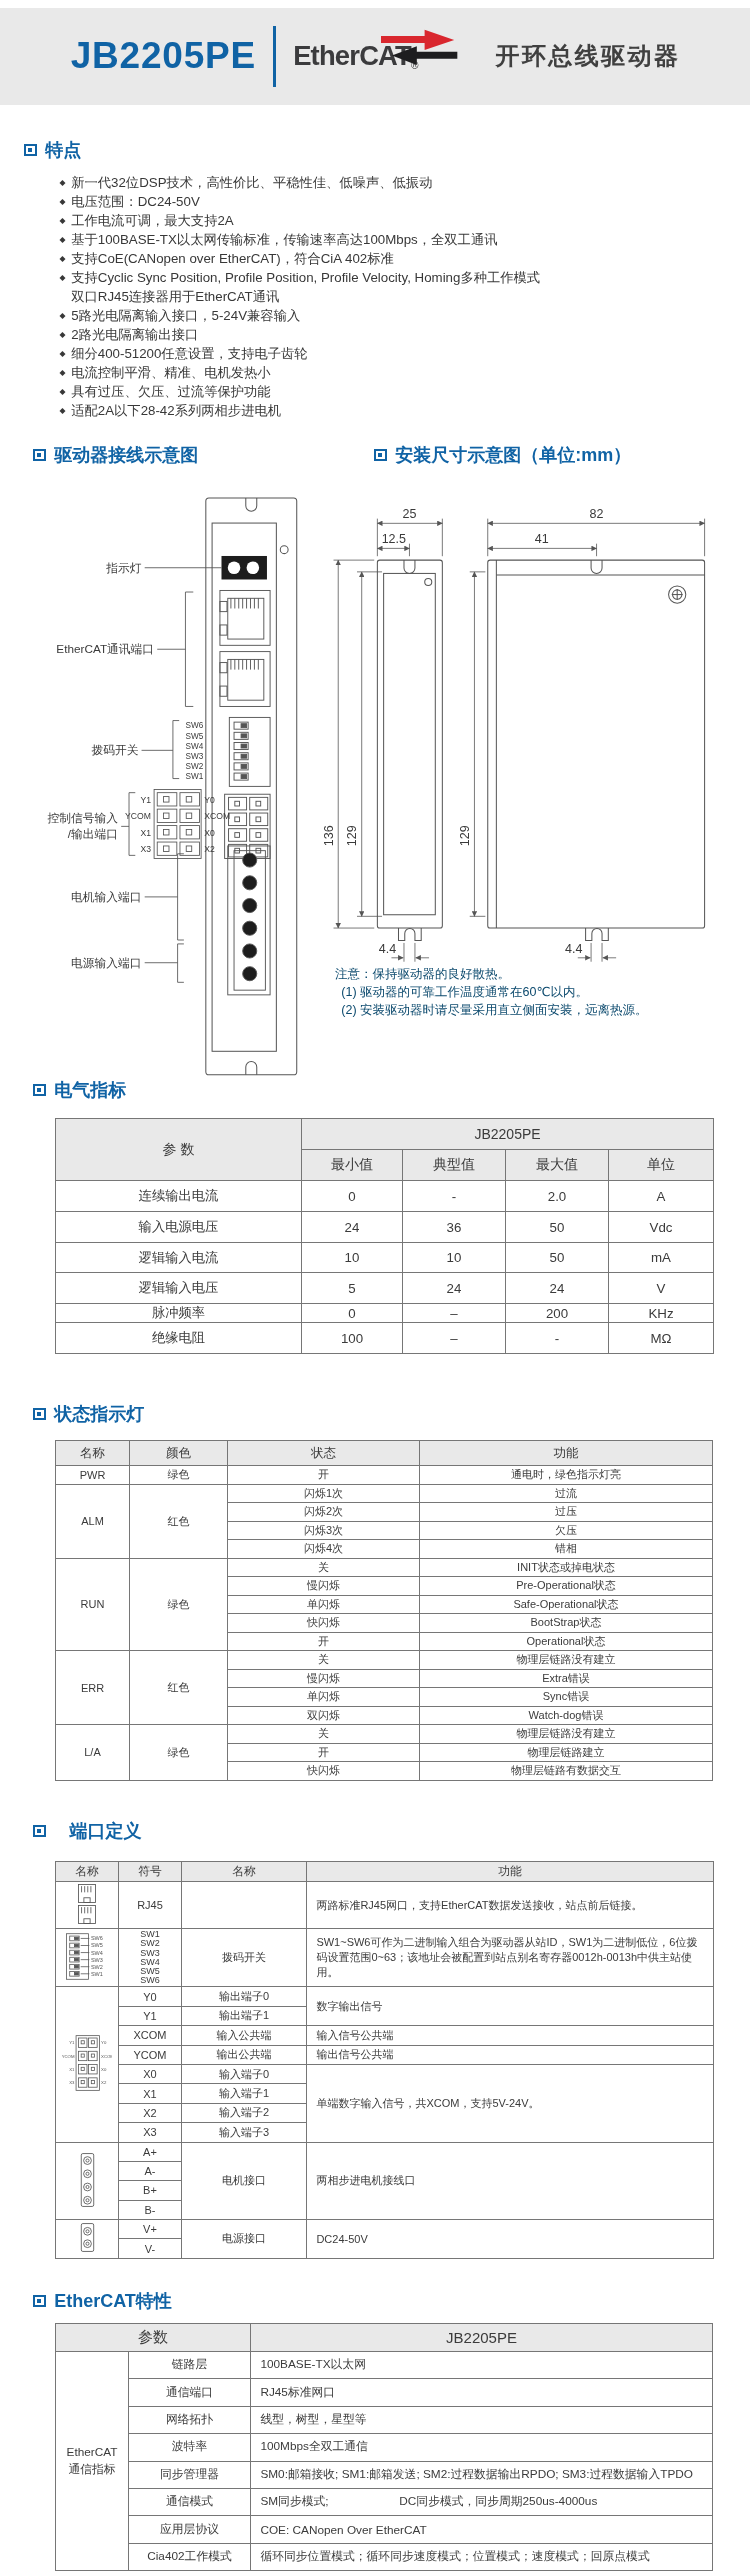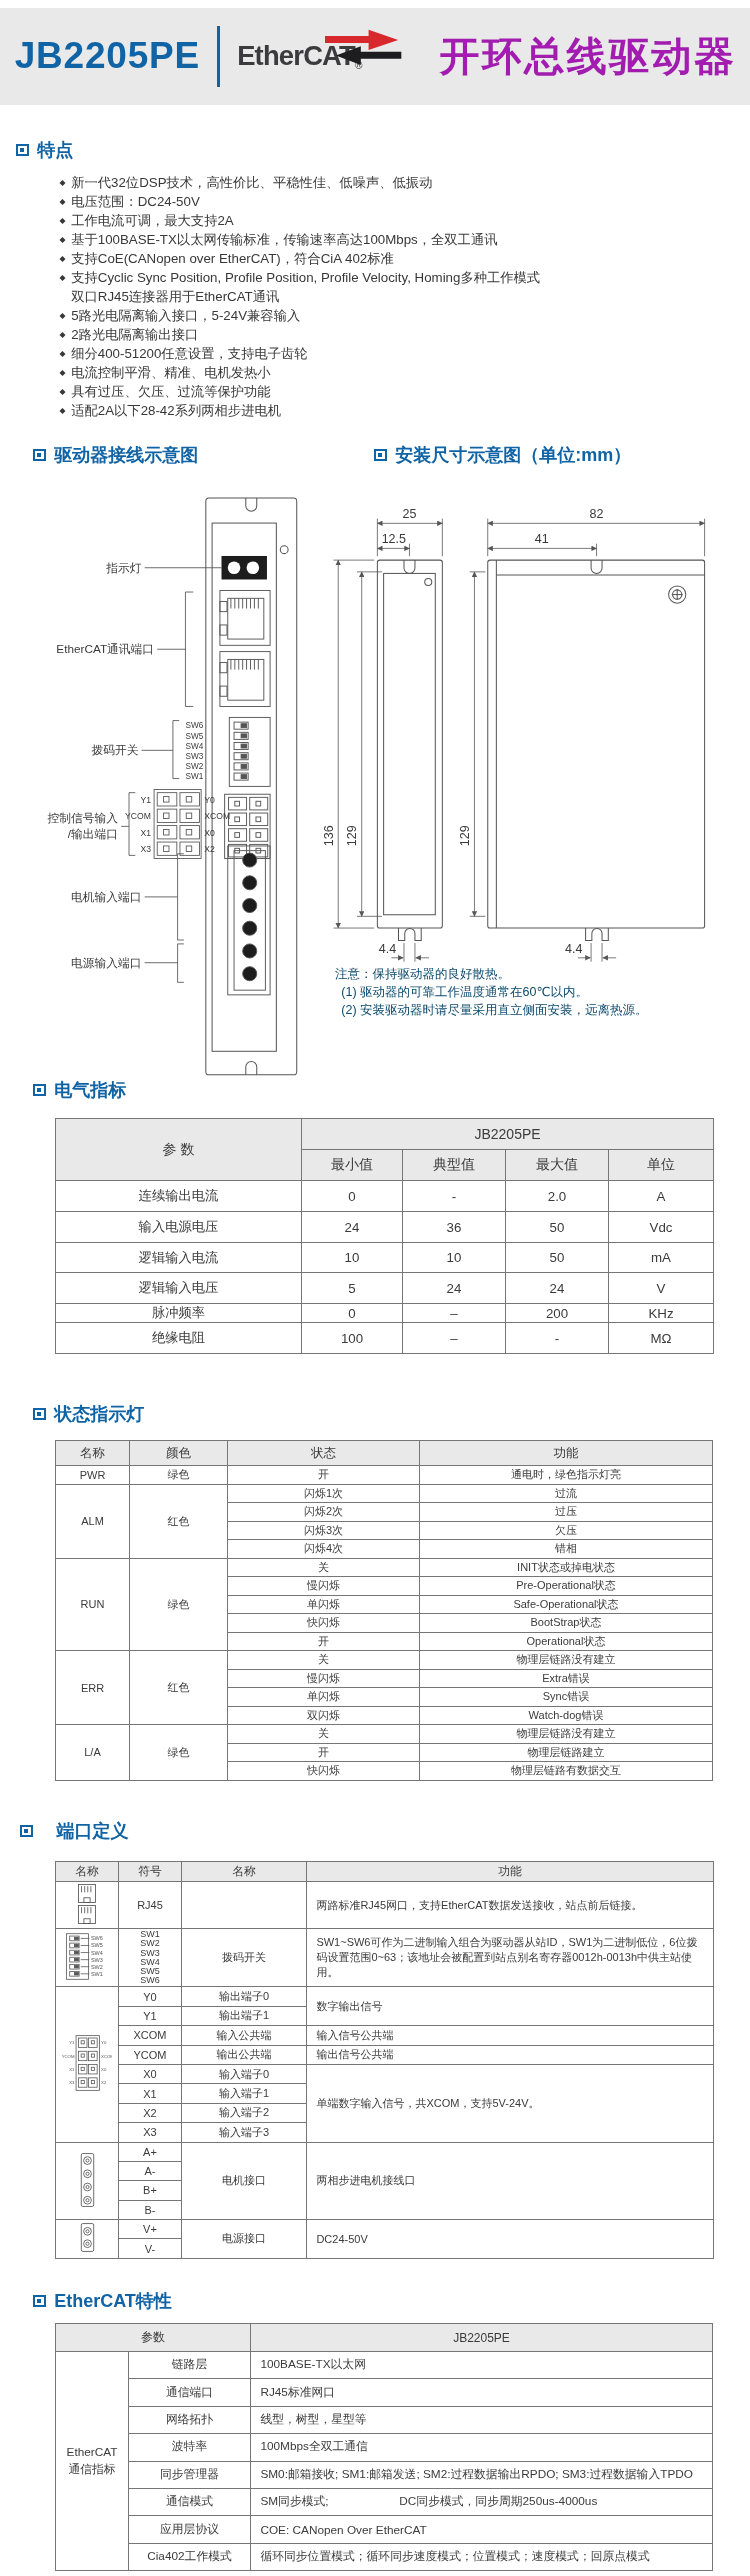--- a/index.html
+++ b/index.html
@@ -8,21 +8,21 @@
 
   
   .topbar{position:absolute;left:0;top:7.8px;width:751px;height:97px;background:#e9e9e9;
           display:flex;align-items:center;justify-content:center;gap:17px;}
   .model{font-size:37px;font-weight:bold;color:#1063a5;letter-spacing:0.8px;}
   .vdiv{width:3.1px;height:61px;background:#1063a5;}
   .ecat{position:relative;padding-right:45px;display:flex;align-items:flex-end;}
   .ecat-text{font-size:27.4px;font-weight:bold;color:#3b3b3d;letter-spacing:-0.8px;}
   .ecat-reg{font-size:10.2px;color:#3b3b3d;margin-bottom:1.6px;}
   .ecat-arrows{position:absolute;left:88px;top:-12.5px;width:81px;height:38px;}
-  .subtitle{font-size:40px;font-weight:bold;color:#a21caf;letter-spacing:2.4px;margin-left:15px;}
+  .subtitle{font-size:24px;font-weight:bold;color:#404040;letter-spacing:2.4px;margin-left:15px;}
 
   
   .sec-title{position:absolute;display:flex;align-items:center;gap:8.6px;
              font-size:18px;font-weight:bold;color:#1063a5;}
   .sq{width:8.6px;height:8.6px;border:2.4px solid #1063a5;display:flex;align-items:center;justify-content:center;flex:none;}
   .sq::after{content:"";width:3.9px;height:3.9px;background:#1063a5;}
 
   
   .features{position:absolute;left:61px;top:173px;margin:0;padding:0;list-style:none;
             font-size:13.3px;color:#383838;}
@@ -46,21 +46,21 @@
   .t .lft{text-align:left;padding:1.6px 9.4px;}
   #tbl-elec{left:55px;top:1118px;width:657px;font-size:13.3px;}
   #tbl-elec th{font-size:14px;}
   #tbl-led{left:55px;top:1440px;width:657px;font-size:11px;}
   #tbl-led th{font-size:12.5px;}
   #tbl-led tr.grp td{border-top:1.6px solid #5e5e5e;}
   #tbl-port{left:55px;top:1861px;width:657px;font-size:11px;}
   #tbl-port th{font-size:11.8px;}
   .sw-stack{font-size:9px;line-height:9.2px;}
   #tbl-ecat{left:55px;top:2323px;width:657px;font-size:11.8px;}
-  #tbl-ecat th{font-size:12px;margin-left:42px;}
+  #tbl-ecat th{font-size:15px;margin-left:42px;}
   .grp-label{white-space:pre-line;line-height:17px;}
 </style>
 </head>
 <body>
 
 <div class="page">
 
   <div class="topbar">
     <span class="model">JB2205PE</span>
     <span class="vdiv"></span>
@@ -68,21 +68,21 @@
       <span class="ecat-text">EtherCAT</span>
       <span class="ecat-reg">®</span>
       <svg class="ecat-arrows" viewBox="0 0 104 48">
         <polygon points="0,10 56,10 56,2 94,15 56,28 56,19 0,19" fill="#d9272e"></polygon>
         <polygon points="98,30 46,30 46,23 14,35 46,47 46,39 98,39" fill="#1d1d1f"></polygon>
       </svg>
     </span>
     <span class="subtitle">开环总线驱动器</span>
   </div>
 
-  <div class="sec-title" style="left:16px;top:138px;text-align:right;">
+  <div class="sec-title" style="left:24px;top:138px;text-align:right;">
     <span class="sq"></span>
     <span>特点</span>
   </div>
   <ul class="features">
     <li>新一代32位DSP技术，高性价比、平稳性佳、低噪声、低振动</li>
     <li>电压范围：DC24-50V</li>
     <li>工作电流可调，最大支持2A</li>
     <li>基于100BASE-TX以太网传输标准，传输速率高达100Mbps，全双工通讯</li>
     <li>支持CoE(CANopen over EtherCAT)，符合CiA 402标准</li>
     <li>支持Cyclic Sync Position, Profile Position, Profile Velocity, Homing多种工作模式</li>
@@ -460,21 +460,21 @@
       <td>开</td>
       <td>物理层链路建立</td>
     </tr>
     <tr style="height:18.5px">
       <td>快闪烁</td>
       <td>物理层链路有数据交互</td>
     </tr>
   </tbody>
     </table>
 
-  <div class="sec-title" style="left:20px;top:1819px;gap:24px;">
+  <div class="sec-title" style="left:33px;top:1819px;gap:24px;">
     <span class="sq"></span>
     <span>端口定义</span>
   </div>
   <table class="t" id="tbl-port">
     <colgroup>
         <col style="width:63px">
         <col style="width:63px">
         <col style="width:125px">
         <col style="width:407px">
       </colgroup>

